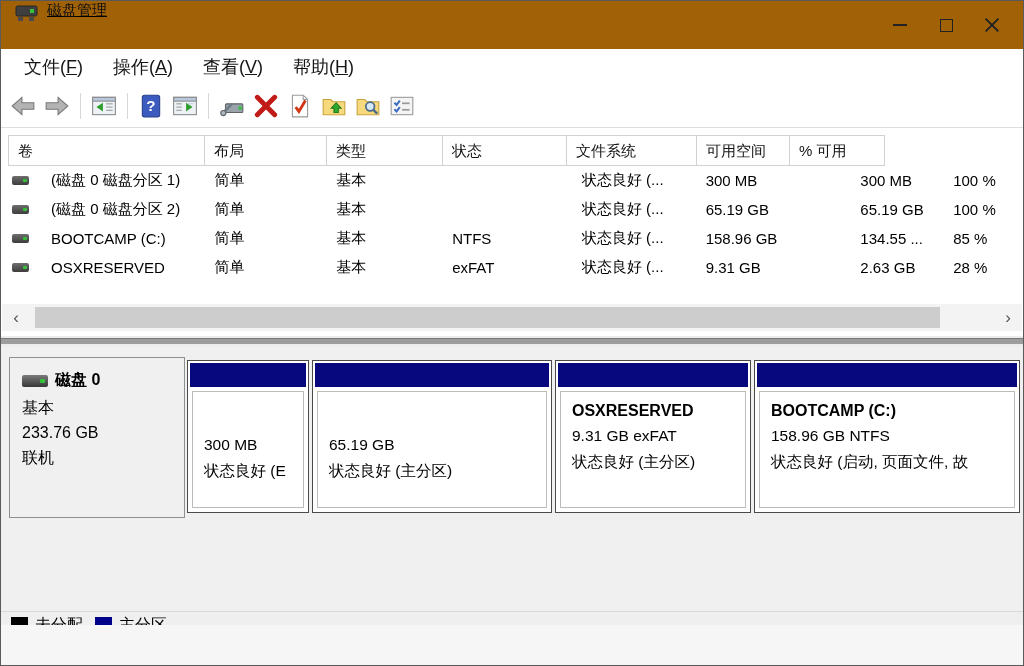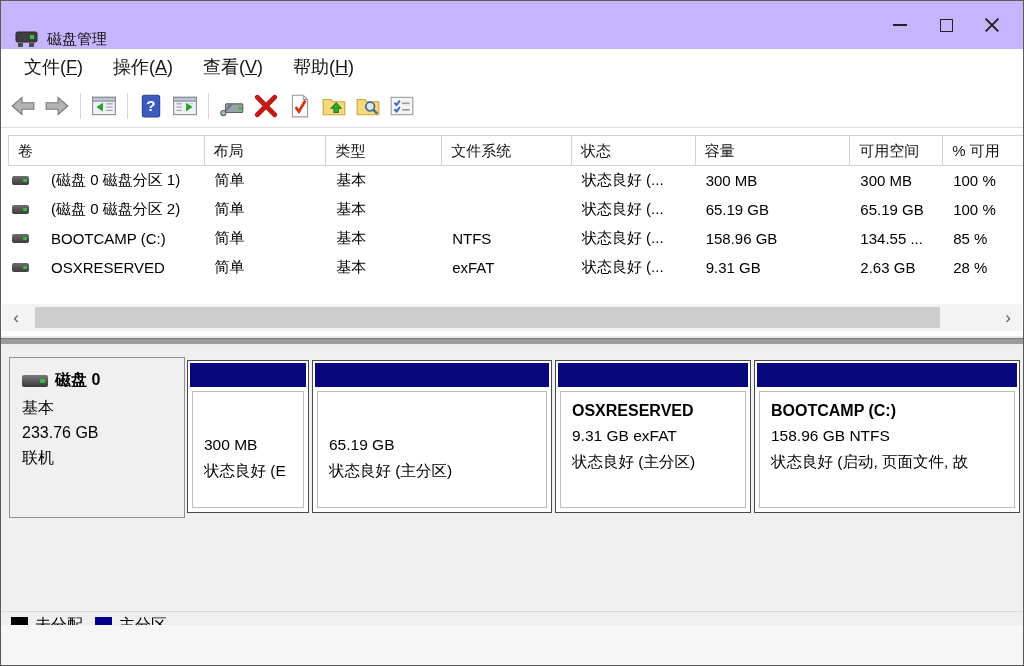--- a/index.html
+++ b/index.html
@@ -2,21 +2,21 @@
 <html><head>
 <meta charset="utf-8">
 <style>
   html,body{margin:0;padding:0;background:#dcdcdc;}
   .window{
     position:relative;width:1024px;height:666px;background:#ffffff;
     font-family:"Liberation Sans",sans-serif;color:#000;overflow:hidden;
     border:1px solid #5a5a5a;box-sizing:border-box;
   }
   
-  .titlebar{position:absolute;left:0;top:0;right:0;height:48px;background:#c4b5fd;display:flex;align-items:flex-end;}
+  .titlebar{position:absolute;left:0;top:0;right:0;height:48px;background:#a16207;display:flex;align-items:flex-start;text-decoration:underline;}
   .app-icon{margin-left:14px;width:24px;height:22px;flex:0 0 auto;}
   .title-text{margin-left:8px;font-size:15px;color:#111;}
   .win-controls{position:absolute;right:8px;top:0;height:48px;display:flex;}
   .win-btn{width:46px;height:48px;display:flex;align-items:center;justify-content:center;cursor:default;}
   .glyph-min{width:14px;height:0;border-top:2px solid #222;}
   .glyph-max{width:13px;height:13px;border:1.6px solid #222;box-sizing:border-box;}
   .glyph-close{position:relative;width:16px;height:16px;}
   .glyph-close::before,.glyph-close::after{content:"";position:absolute;left:-1px;top:7px;width:18px;height:1.8px;background:#222;}
   .glyph-close::before{transform:rotate(45deg);}
   .glyph-close::after{transform:rotate(-45deg);}
@@ -193,23 +193,22 @@
         <line x1="12" y1="15.5" x2="19" y2="15.5" stroke="#9a9a9a" stroke-width="1.6"></line>
       </svg>
     </div>
   </div>
 
   <div class="listview">
     <div class="lv-header">
       <div class="h-cell first c0">卷</div>
       <div class="h-cell c1">布局</div>
       <div class="h-cell c2">类型</div>
+      <div class="h-cell c4">状态</div>
       <div class="h-cell c3">文件系统</div>
-      <div class="h-cell c4">状态</div>
-      <div class="h-cell c5">容量</div>
       <div class="h-cell c6">可用空间</div>
       <div class="h-cell c7">% 可用</div>
     </div>
 
     <div class="lv-row">
       <div class="cell c0 vol-cell">
           <span class="drive-ico"></span>
           <span>(磁盘 0 磁盘分区 1)</span>
         </div>
       <div class="cell c1">简单</div>

